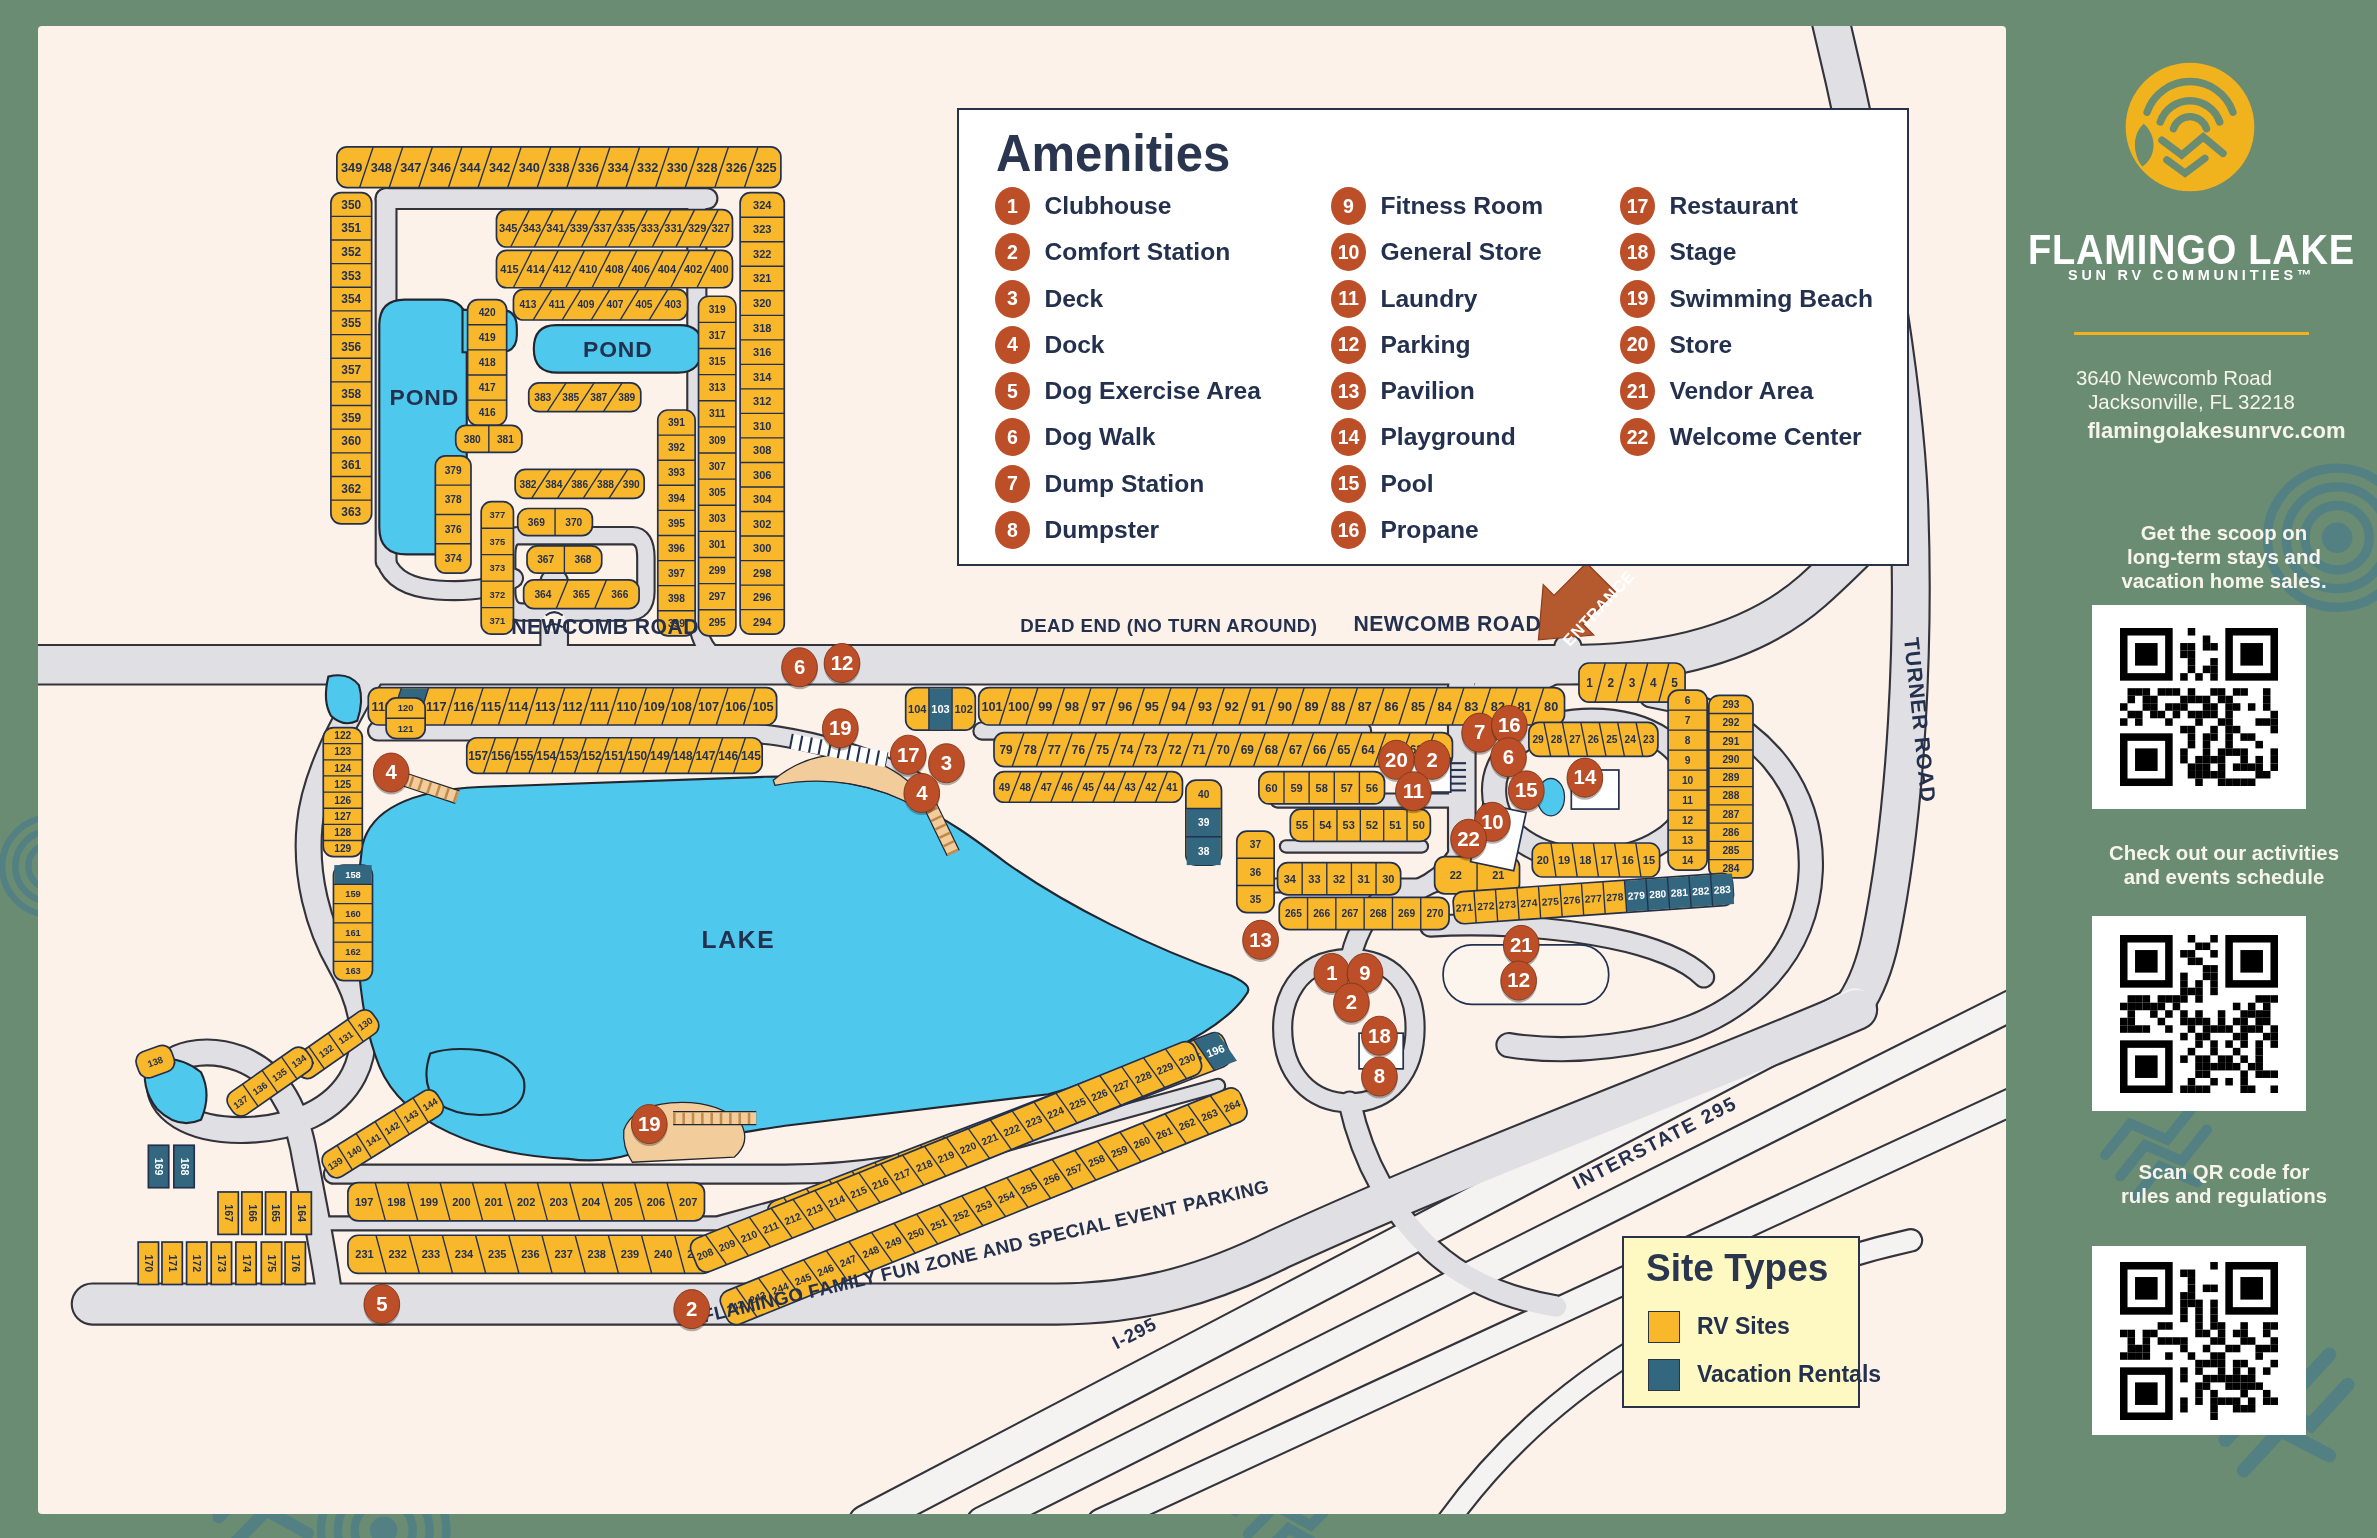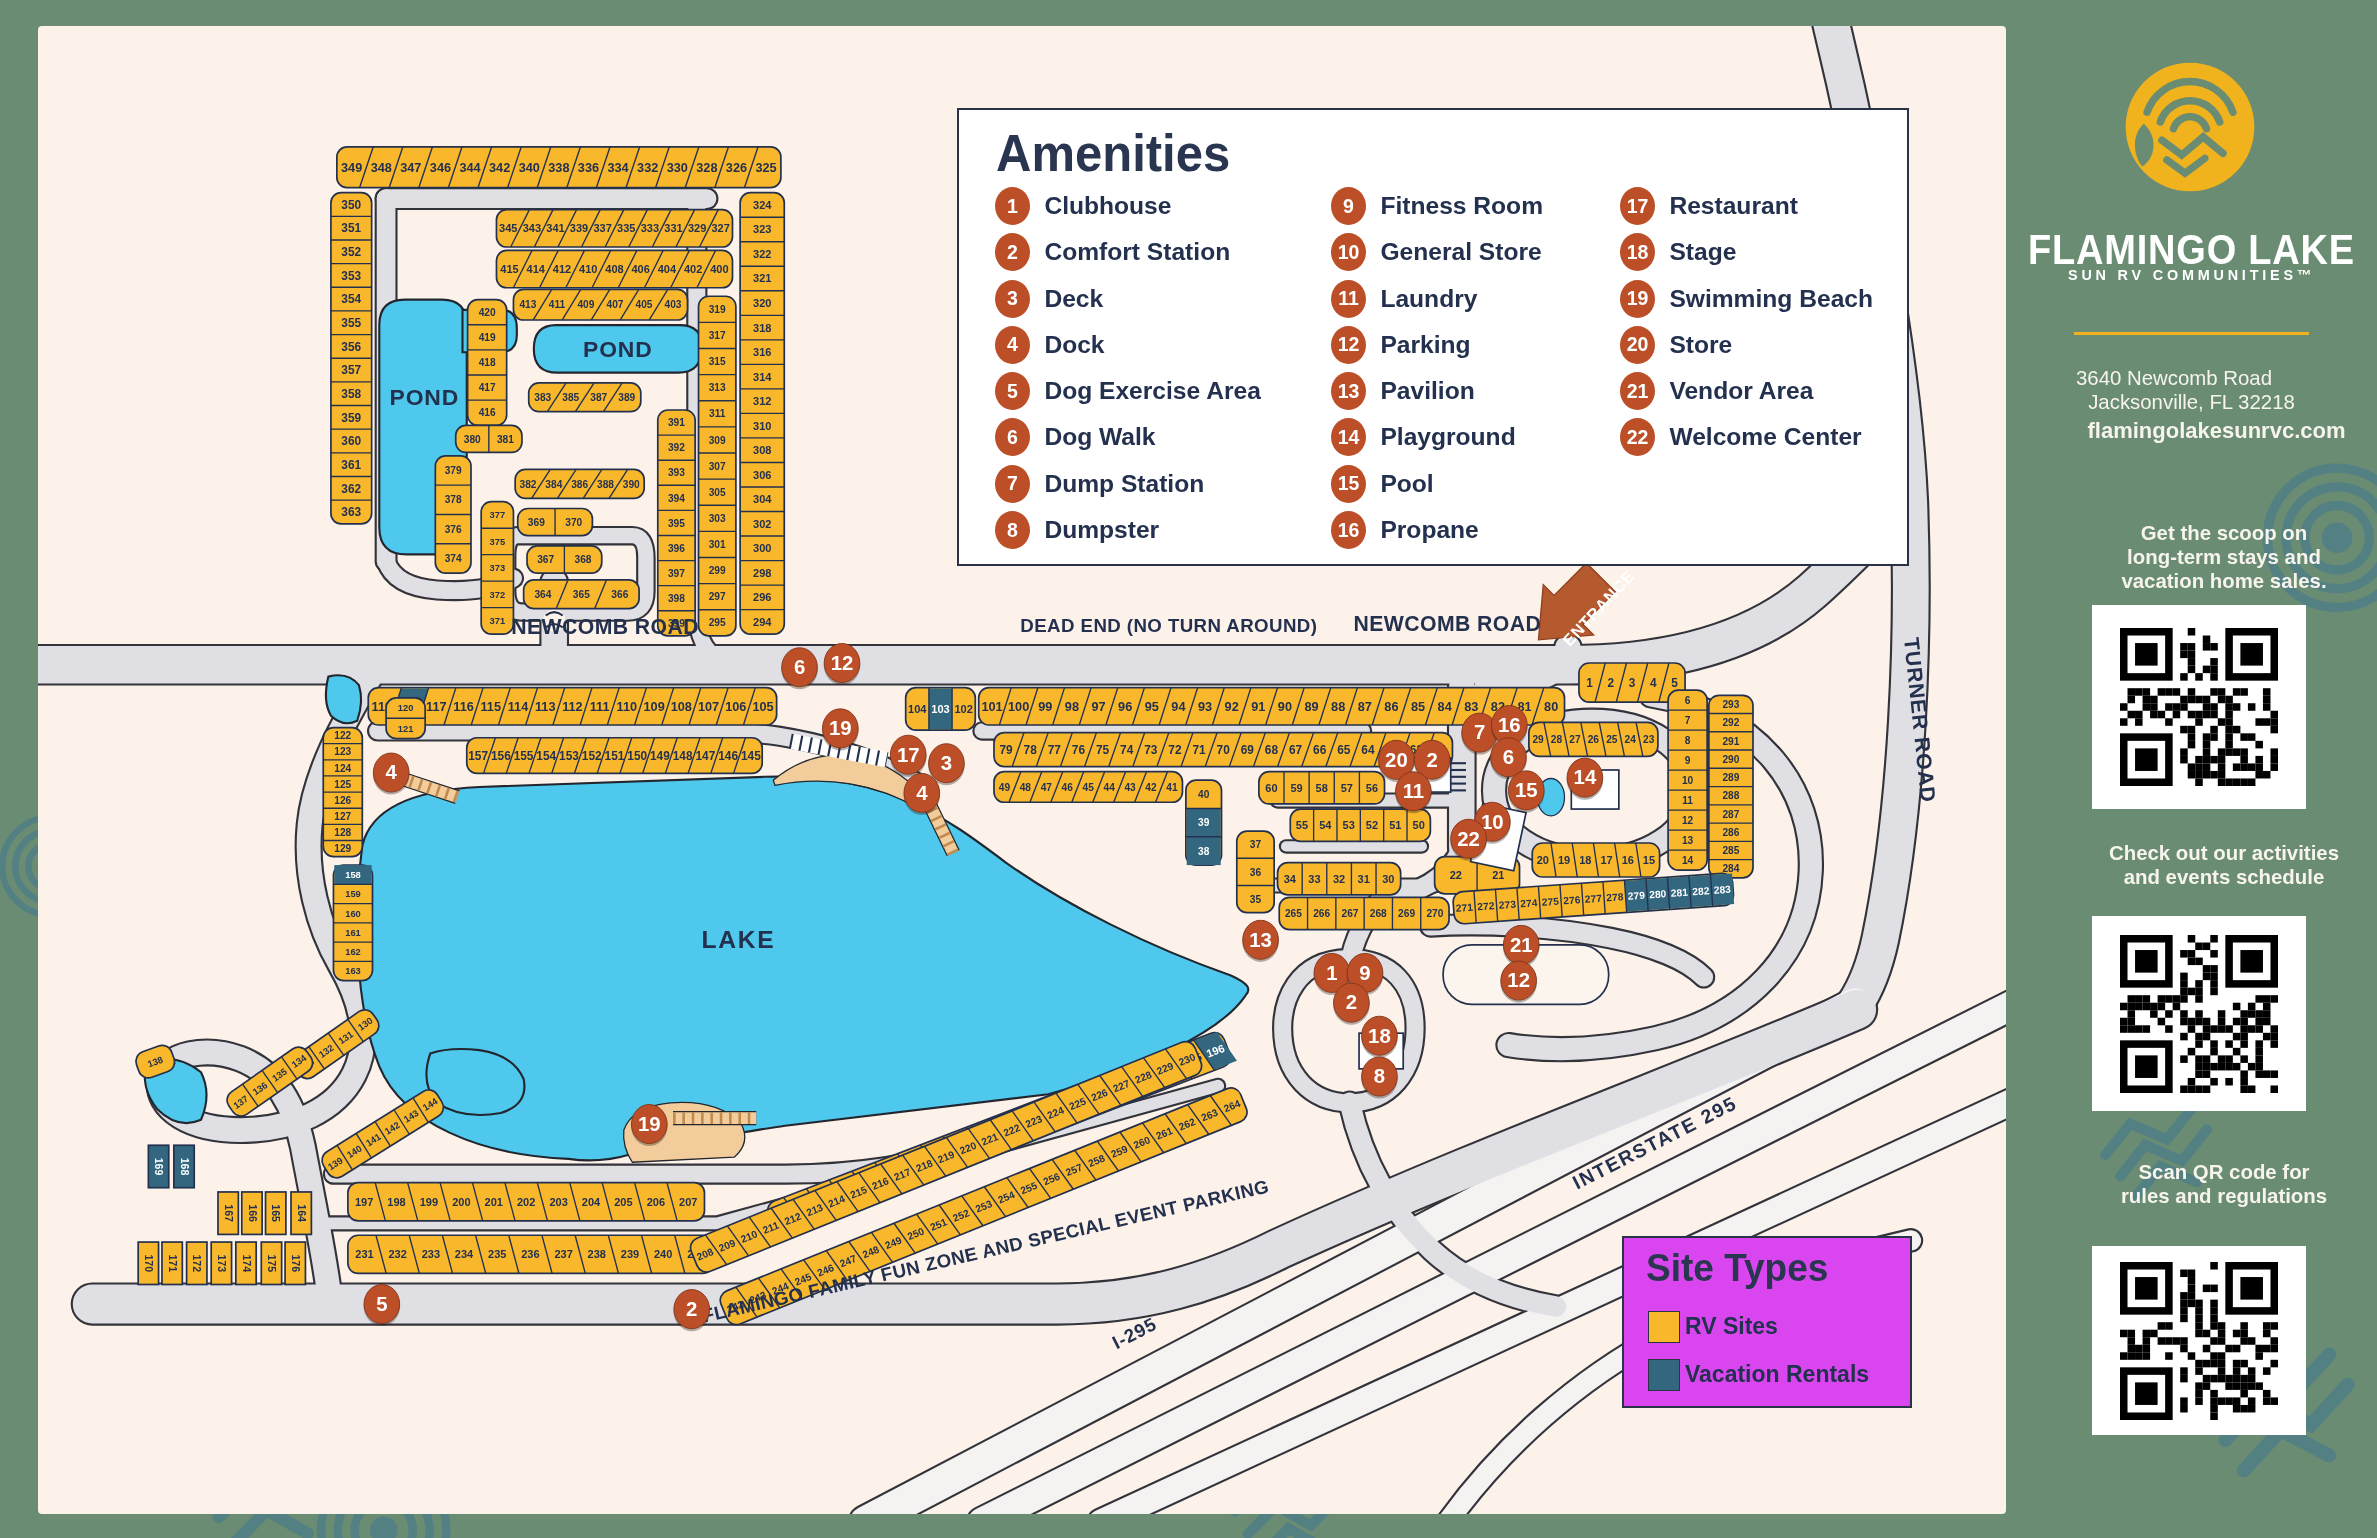--- a/index.html
+++ b/index.html
@@ -16,25 +16,25 @@
   .amenities-title{position:absolute;left:37px;top:13.6px;font-size:49px;font-weight:bold;
                    color:#2A3550;letter-spacing:0;transform:scale(1,1.06);transform-origin:left top;}
   .am-col{position:absolute;top:78px;display:flex;flex-direction:column;gap:9.3px;}
   .am-col.c1{left:36px;}.am-col.c2{left:372px;}.am-col.c3{left:661px;}
   .am-item{display:flex;align-items:center;gap:14.4px;height:37px;}
   .am-badge{width:35px;height:38px;border-radius:50%;background:#BC4F28;color:#fff;
             display:flex;align-items:center;justify-content:center;font-size:19.5px;font-weight:bold;flex:0 0 auto;}
   .am-label{font-size:24.6px;font-weight:bold;color:#23304E;white-space:nowrap;}
 
   
-  .site-types-box{position:absolute;left:1584px;top:1210px;width:290px;height:172px;
-                  background:#d946ef;border:2.5px solid #2A3247;box-sizing:border-box;}
+  .site-types-box{position:absolute;left:1584px;top:1210px;width:238px;height:172px;
+                  background:#fef9c3;border:2.5px solid #2A3247;box-sizing:border-box;}
   .st-title{position:absolute;left:22px;top:8.5px;font-size:37px;font-weight:bold;color:#2A3550;
             transform:scale(1,1.06);transform-origin:left top;}
-  .st-row{position:absolute;left:24px;display:flex;align-items:center;gap:5px;}
+  .st-row{position:absolute;left:24px;display:flex;align-items:center;gap:17px;}
   .st-row.r1{top:73px;}.st-row.r2{top:121px;}
   .st-swatch{width:32px;height:32px;border:1.7px solid #2A3247;box-sizing:border-box;}
   .st-label{font-size:23px;font-weight:bold;color:#23304E;white-space:nowrap;}
 
   
   .sidebar{position:absolute;left:2006px;top:0;width:371px;height:1539px;color:#F7F4EC;}
   .logo-wrap{position:absolute;left:118px;top:61px;width:132px;height:132px;}
   .brand-name{position:absolute;left:0;width:371px;top:228px;text-align:center;font-size:38px;
               font-weight:bold;color:#FFFFFF;letter-spacing:0.8px;transform:scale(1,1.12);}
   .brand-sub{position:absolute;left:0;width:371px;top:267px;text-align:center;font-size:14.4px;

